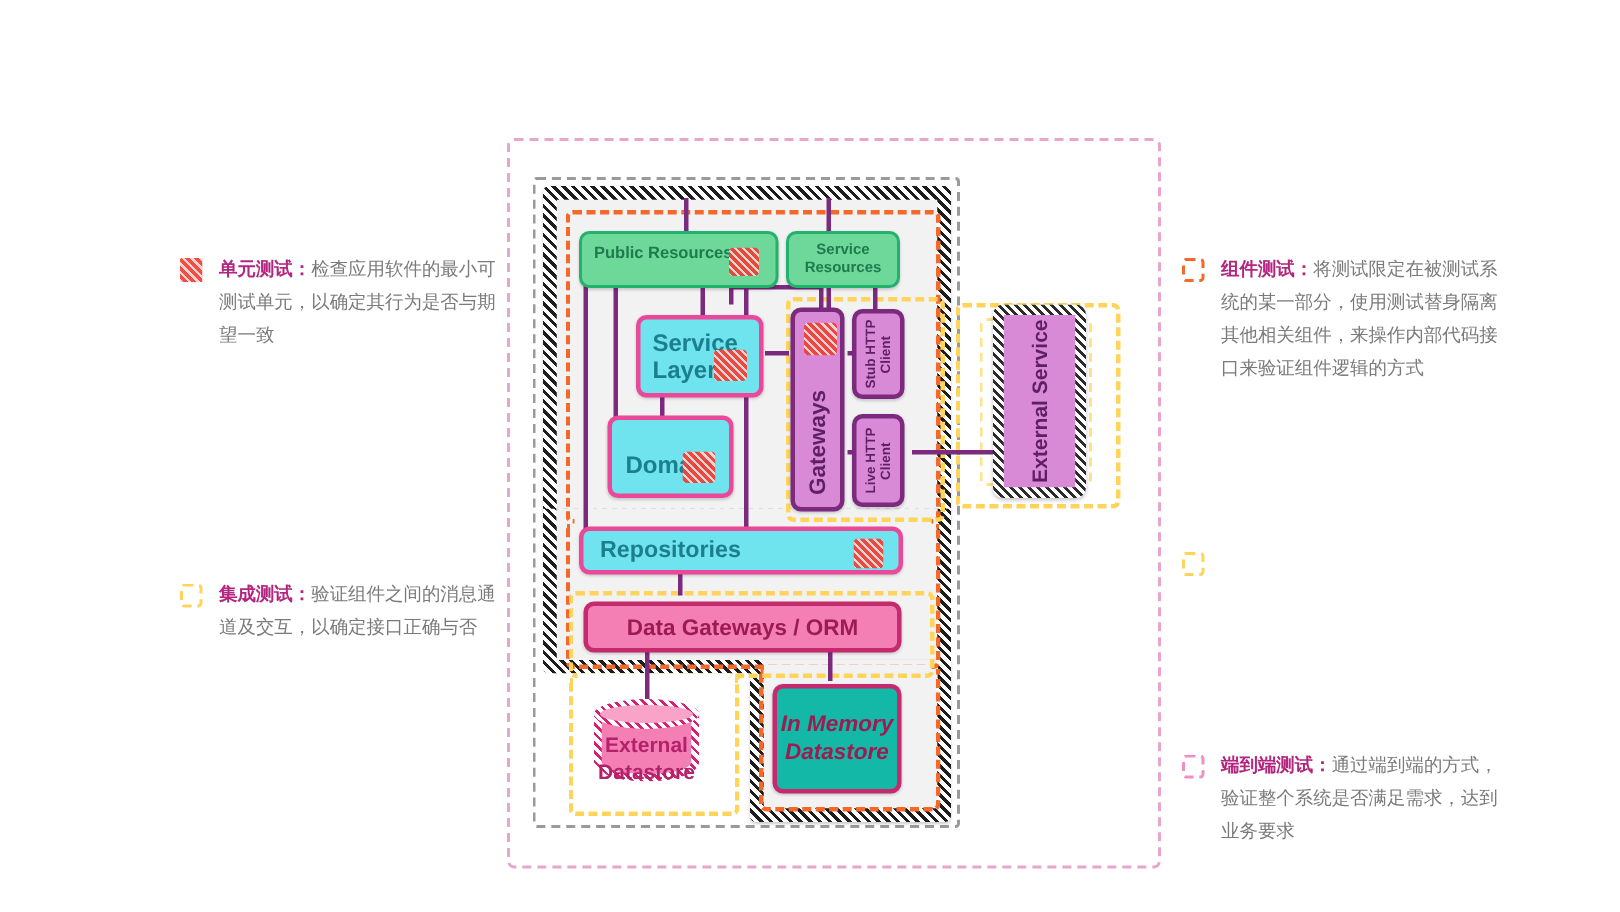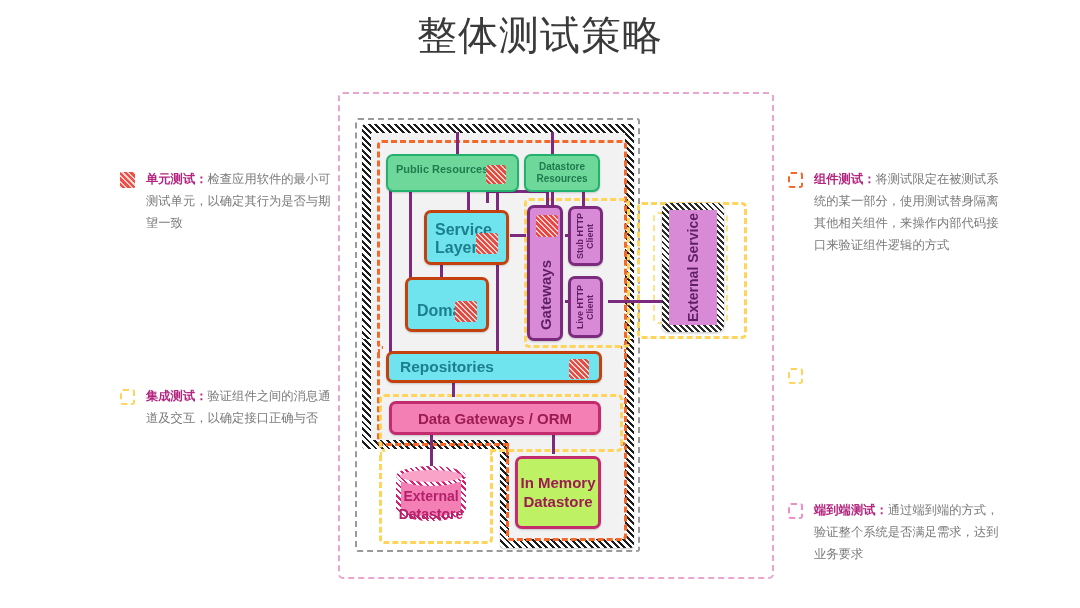--- a/index.html
+++ b/index.html
@@ -158,24 +158,24 @@
   
   .box {
     position: absolute;
     border-radius: 7px;
     display: flex; align-items: center; justify-content: center;
     font-weight: bold;
     text-align: center;
     box-shadow: 0 1px 2px rgba(0,0,0,.18);
   }
   .box-green { background: #6ed89b; border: 2.6px solid #23b26d; color: #1f7a4d; }
-  .box-cyan  { background: #6fe3ee; border: 3px solid #c2410c; color: #1b7f8c; }
+  .box-cyan  { background: #6fe3ee; border: 3px solid #ec4899; color: #1b7f8c; }
   .box-purple{ background: #d98ad6; border: 3px solid #7b2a7e; color: #5f1f63; }
   .box-pink  { background: #f47fb5; border: 3px solid #c42a6e; color: #9c1c52; }
-  .box-pink2 { background: #bef264; border: 3.4px solid #c42a6e; color: #9c1c52; }
+  .box-pink2 { background: #14b8a6; border: 3.4px solid #c42a6e; color: #9c1c52; font-style: italic; }
 
   .vert { writing-mode: vertical-rl; transform: rotate(180deg); }
 
   .badge {
     position: absolute;
     background-color: #ef4136;
     background-image: repeating-linear-gradient(45deg,
       rgba(255,255,255,.78) 0px, rgba(255,255,255,.78) 1.5px,
       rgba(255,255,255,0) 1.5px, rgba(255,255,255,0) 3.8px);
     border-radius: 3px;
@@ -227,21 +227,20 @@
   .cyl-label {
     position:absolute; left:0; top:22px; width:70px;
     text-align:center; font-size:14px; font-weight:bold; color:#b3216a; line-height:1.25;
   }
 </style>
 </head>
 <body>
 
 <div id="root">
 
-  <div class="page-title">整体测试策略</div>
 
   <div class="legend-item" style="left:120px; top:120px;">
     <span class="marker mk-solid-hatch"></span>
     <div class="ltext">
       <span class="ltitle">单元测试：</span><span>检查应用软件的最小可测试单元，以确定其行为是否与期望一致</span>
     </div>
   </div>
 
   <div class="legend-item" style="left:788px; top:120px;">
     <span class="marker mk-dash mk-orange"></span>
@@ -315,21 +314,21 @@
   <div class="ln" style="left:452px; top:381px; width:2.6px; height:16px;"></div>
   <div class="ln" style="left:430px; top:434px; width:2.6px; height:34px;"></div>
   <div class="ln" style="left:552px; top:434px; width:2.6px; height:20px;"></div>
 
   <div class="box box-green" style="left:386px; top:154px; width:133px; height:38px; font-size:11px; line-height:1.2;">
     <span style="position:absolute; left:8px; top:7px; text-align:left;">Public Resources</span>
     <span class="badge" style="right:11px; top:9px; width:20px; height:19px;"></span>
   </div>
 
   <div class="box box-green" style="left:524px; top:154px; width:76px; height:38px; font-size:10px; line-height:1.25;">
-    <span>Datastore Resources</span>
+    <span>Service Resources</span>
   </div>
 
   <div class="box box-cyan" style="left:424px; top:210px; width:85px; height:55px; font-size:16px; line-height:1.15;">
     <span style="position:absolute; left:8px; top:8px; text-align:left;">Service Layer</span>
     <span class="badge" style="right:8px; bottom:8px; width:22px; height:21px;"></span>
   </div>
 
   <div class="box box-cyan" style="left:405px; top:277px; width:84px; height:55px; font-size:16px;">
     <span style="position:absolute; left:9px; top:11px;margin-top:11px;">Domain</span>
     <span class="badge" style="right:9px; bottom:7px; width:22px; height:21px;"></span>

